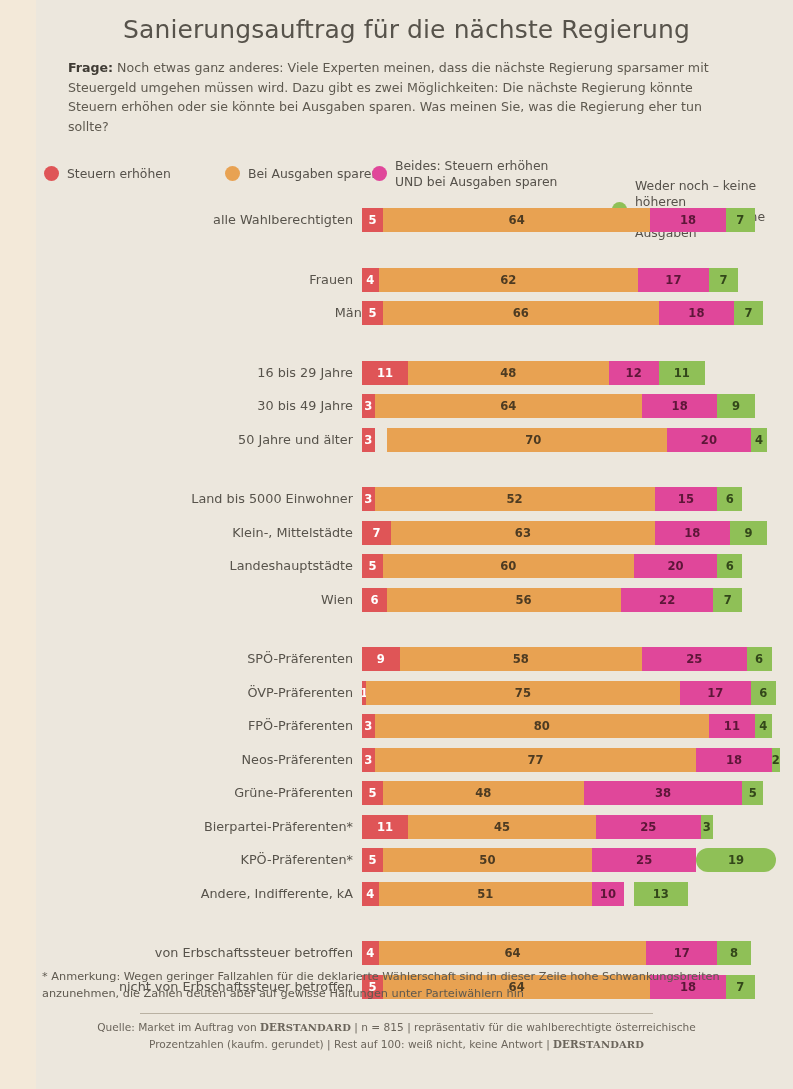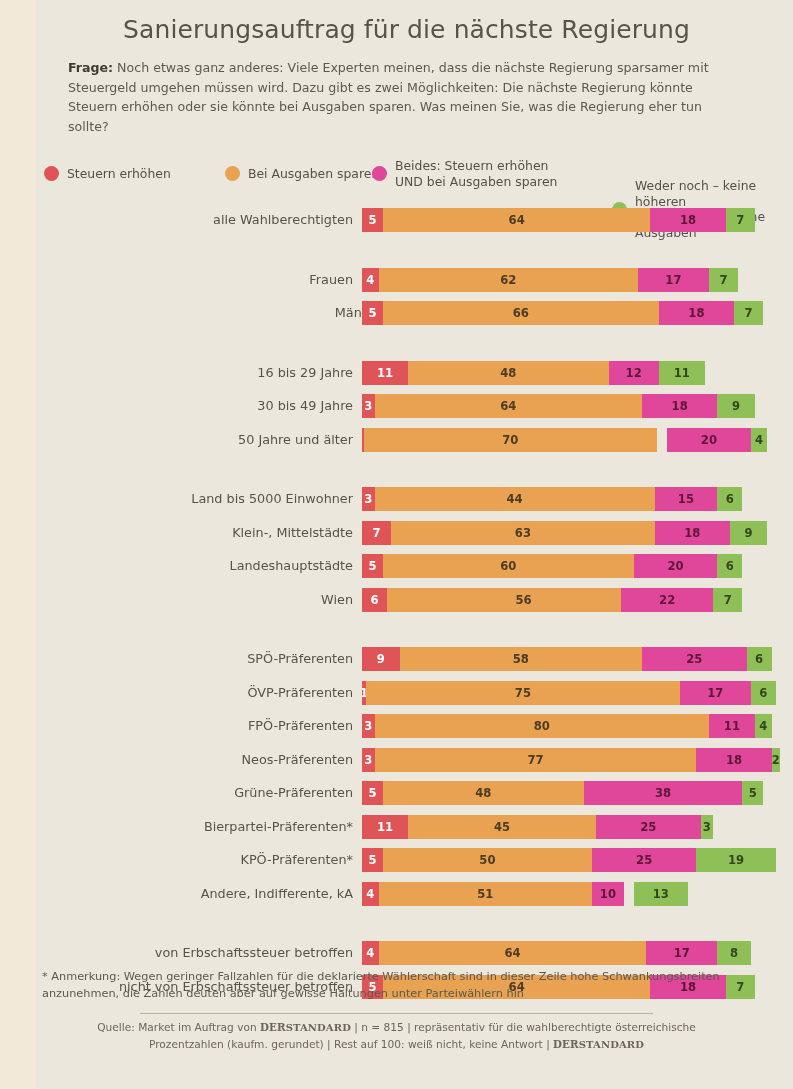--- a/index.html
+++ b/index.html
@@ -155,30 +155,30 @@
           <div class="seg s0" style="left: 0px; width: 12.54px; background: rgb(223, 85, 87);">3</div>
           <div class="seg s1" style="left: 12.54px; width: 267.52px; background: rgb(232, 162, 82);">64</div>
           <div class="seg s2" style="left: 280.06px; width: 75.24px; background: rgb(224, 71, 154);">18</div>
           <div class="seg s3" style="left: 355.3px; width: 37.62px; background: rgb(143, 192, 87);">9</div>
         </div>
       </div>
       <div class="row" style="top: 219.5px;">
         <div class="rowlabel">50 Jahre und älter</div>
         <div class="bars" style="width: 405.46px;">
           <div class="seg s0" style="left: 0px; width: 12.54px; background: rgb(223, 85, 87);">3</div>
-          <div class="seg s1" style="left: 2px; width: 292.6px; background: rgb(232, 162, 82);">70</div>
+          <div class="seg s1" style="left: 25px; width: 292.6px; background: rgb(232, 162, 82);">70</div>
           <div class="seg s2" style="left: 305.14px; width: 83.6px; background: rgb(224, 71, 154);">20</div>
           <div class="seg s3" style="left: 388.74px; width: 16.72px; background: rgb(143, 192, 87);">4</div>
         </div>
       </div>
       <div class="row" style="top: 279px;">
         <div class="rowlabel">Land bis 5000 Einwohner</div>
         <div class="bars" style="width: 380.38px;">
           <div class="seg s0" style="left: 0px; width: 12.54px; background: rgb(223, 85, 87);">3</div>
-          <div class="seg s1" style="left: 12.54px; width: 280.06px; background: rgb(232, 162, 82);">44</div>
+          <div class="seg s1" style="left: 12.54px; width: 280.06px; background: rgb(232, 162, 82);">52</div>
           <div class="seg s2" style="left: 292.6px; width: 62.7px; background: rgb(224, 71, 154);">15</div>
           <div class="seg s3" style="left: 355.3px; width: 25.08px; background: rgb(143, 192, 87);">6</div>
         </div>
       </div>
       <div class="row" style="top: 312.5px;">
         <div class="rowlabel">Klein-, Mittelstädte</div>
         <div class="bars" style="width: 405.46px;">
           <div class="seg s0" style="left: 0px; width: 29.26px; background: rgb(223, 85, 87);">7</div>
           <div class="seg s1" style="left: 29.26px; width: 263.34px; background: rgb(232, 162, 82);">63</div>
           <div class="seg s2" style="left: 292.6px; width: 75.24px; background: rgb(224, 71, 154);">18</div>
@@ -256,21 +256,21 @@
           <div class="seg s2" style="left: 234.08px; width: 104.5px; background: rgb(224, 71, 154);">25</div>
           <div class="seg s3" style="left: 338.58px; width: 12.54px; background: rgb(143, 192, 87);">3</div>
         </div>
       </div>
       <div class="row" style="top: 640px;">
         <div class="rowlabel">KPÖ-Präferenten*</div>
         <div class="bars" style="width: 413.82px;">
           <div class="seg s0" style="left: 0px; width: 20.9px; background: rgb(223, 85, 87);">5</div>
           <div class="seg s1" style="left: 20.9px; width: 209px; background: rgb(232, 162, 82);">50</div>
           <div class="seg s2" style="left: 229.9px; width: 104.5px; background: rgb(224, 71, 154);">25</div>
-          <div class="seg s3" style="left: 334.4px; width: 79.42px; background: rgb(143, 192, 87);">19</div>
+          <div class="seg s3" style="left: 334.4px; width: 79.42px; background: rgb(143, 192, 87); border-radius: 12px;">19</div>
         </div>
       </div>
       <div class="row" style="top: 673.5px;">
         <div class="rowlabel">Andere, Indifferente, kA</div>
         <div class="bars" style="width: 326.04px;">
           <div class="seg s0" style="left: 0px; width: 16.72px; background: rgb(223, 85, 87);">4</div>
           <div class="seg s1" style="left: 16.72px; width: 213.18px; background: rgb(232, 162, 82);">51</div>
           <div class="seg s2" style="left: 229.9px; width: 32px; background: rgb(224, 71, 154);">10</div>
           <div class="seg s3" style="left: 271.7px; width: 54.34px; background: rgb(143, 192, 87);">13</div>
         </div>

